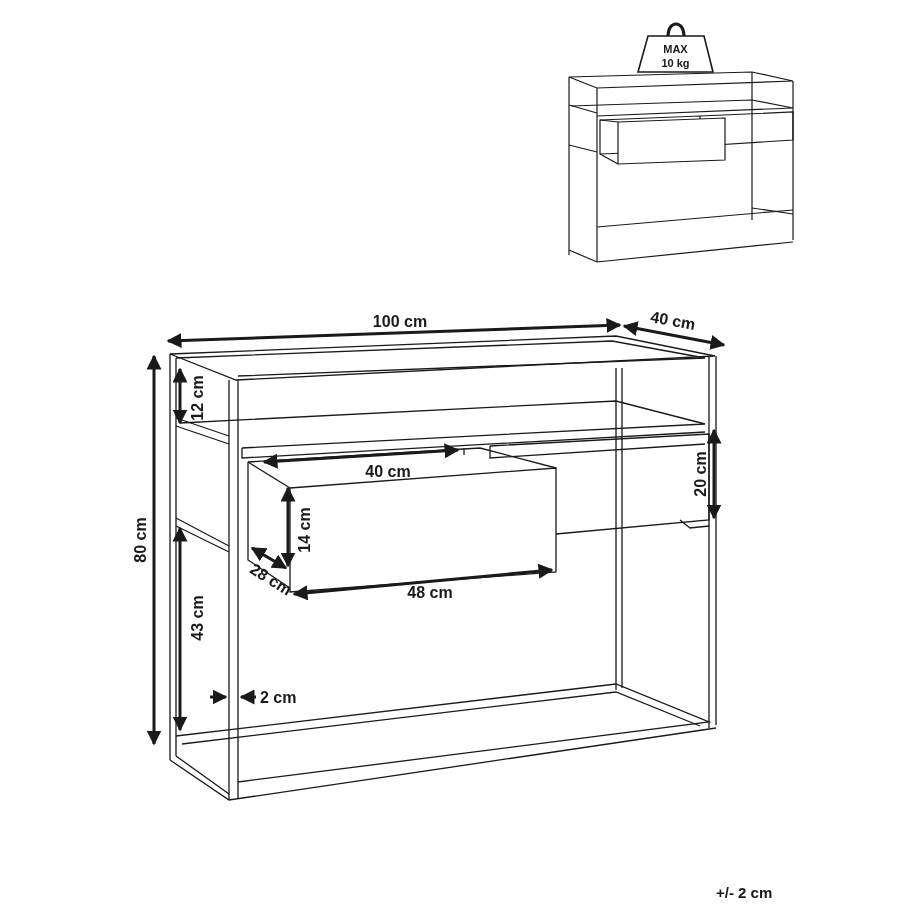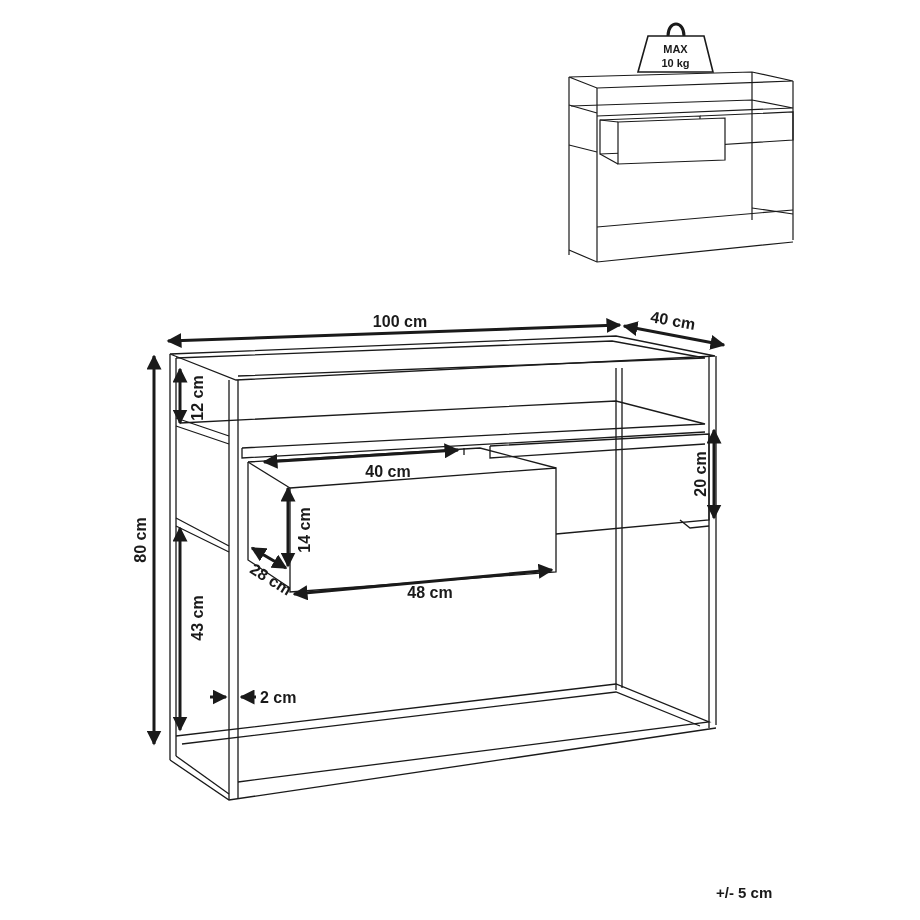--- a/index.html
+++ b/index.html
@@ -109,13 +109,13 @@
     <text class="lbl" x="706" y="474" font-size="16" text-anchor="middle" transform="rotate(-90 706 474)">20 cm</text>
     <text class="lbl" x="388" y="477" font-size="16" text-anchor="middle">40 cm</text>
     <text class="lbl" x="310" y="530" font-size="16" text-anchor="middle" transform="rotate(-90 310 530)">14 cm</text>
     <text class="lbl" x="268" y="584" font-size="16" text-anchor="middle" transform="rotate(32 268 584)">28 cm</text>
     <text class="lbl" x="430" y="598" font-size="16" text-anchor="middle">48 cm</text>
     <text class="lbl" x="203" y="618" font-size="16" text-anchor="middle" transform="rotate(-90 203 618)">43 cm</text>
     <text class="lbl" x="260" y="703" font-size="16">2 cm</text>
   </g>
 </svg>
 
-<div class="note">+/- 5 cm</div>
+<div class="note">+/- 2 cm</div>
 
 </body></html>

